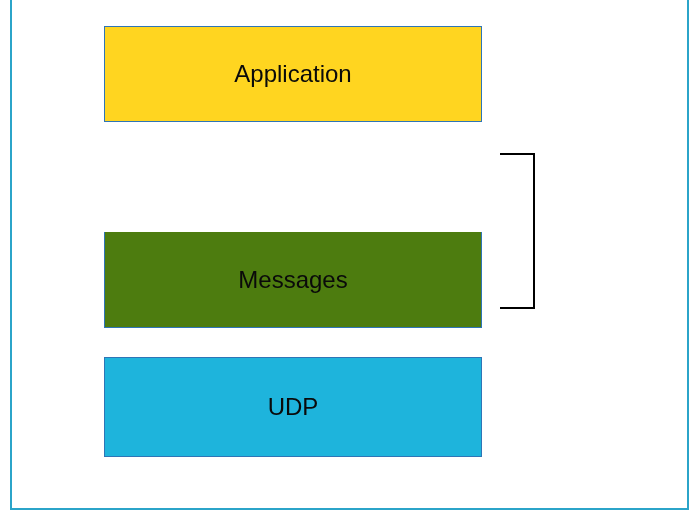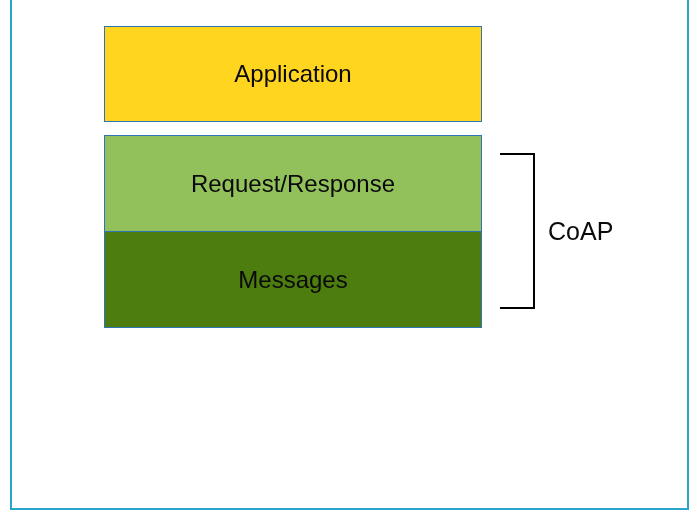--- a/index.html
+++ b/index.html
@@ -104,25 +104,24 @@
 <div id="canvas">
 
   <div class="frame-left"></div>
   <div class="frame-right"></div>
   <div class="frame-bottom"></div>
 
   <div class="layer-box" id="box-application">
     <span class="layer-label">Application</span>
   </div>
 
-  <div class="layer-box" id="box-request-response">
-    <span class="layer-label">Request/Response</span>
-  </div>
 
   <div class="layer-box" id="box-messages">
     <span class="layer-label">Messages</span>
   </div>
 
+  <div class="layer-box" id="box-udp">
+    <span class="layer-label">UDP</span>
+  </div>
 
   <div id="coap-bracket"></div>
-  <div id="coap-label">CoAP</div>
 
 </div>
 
 </body></html>

